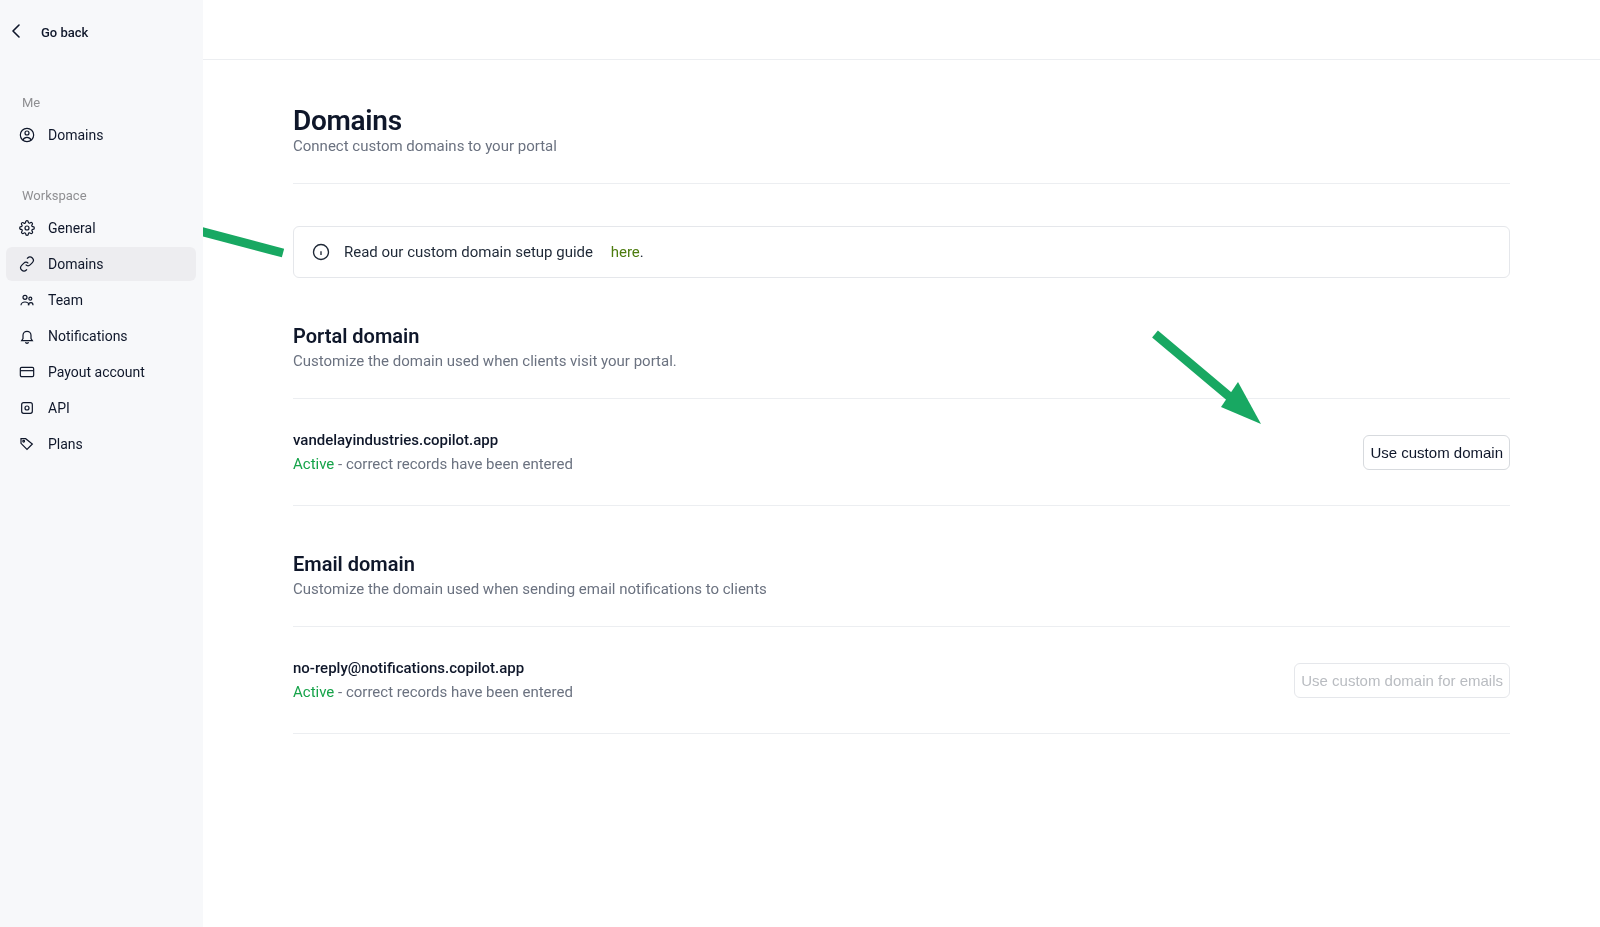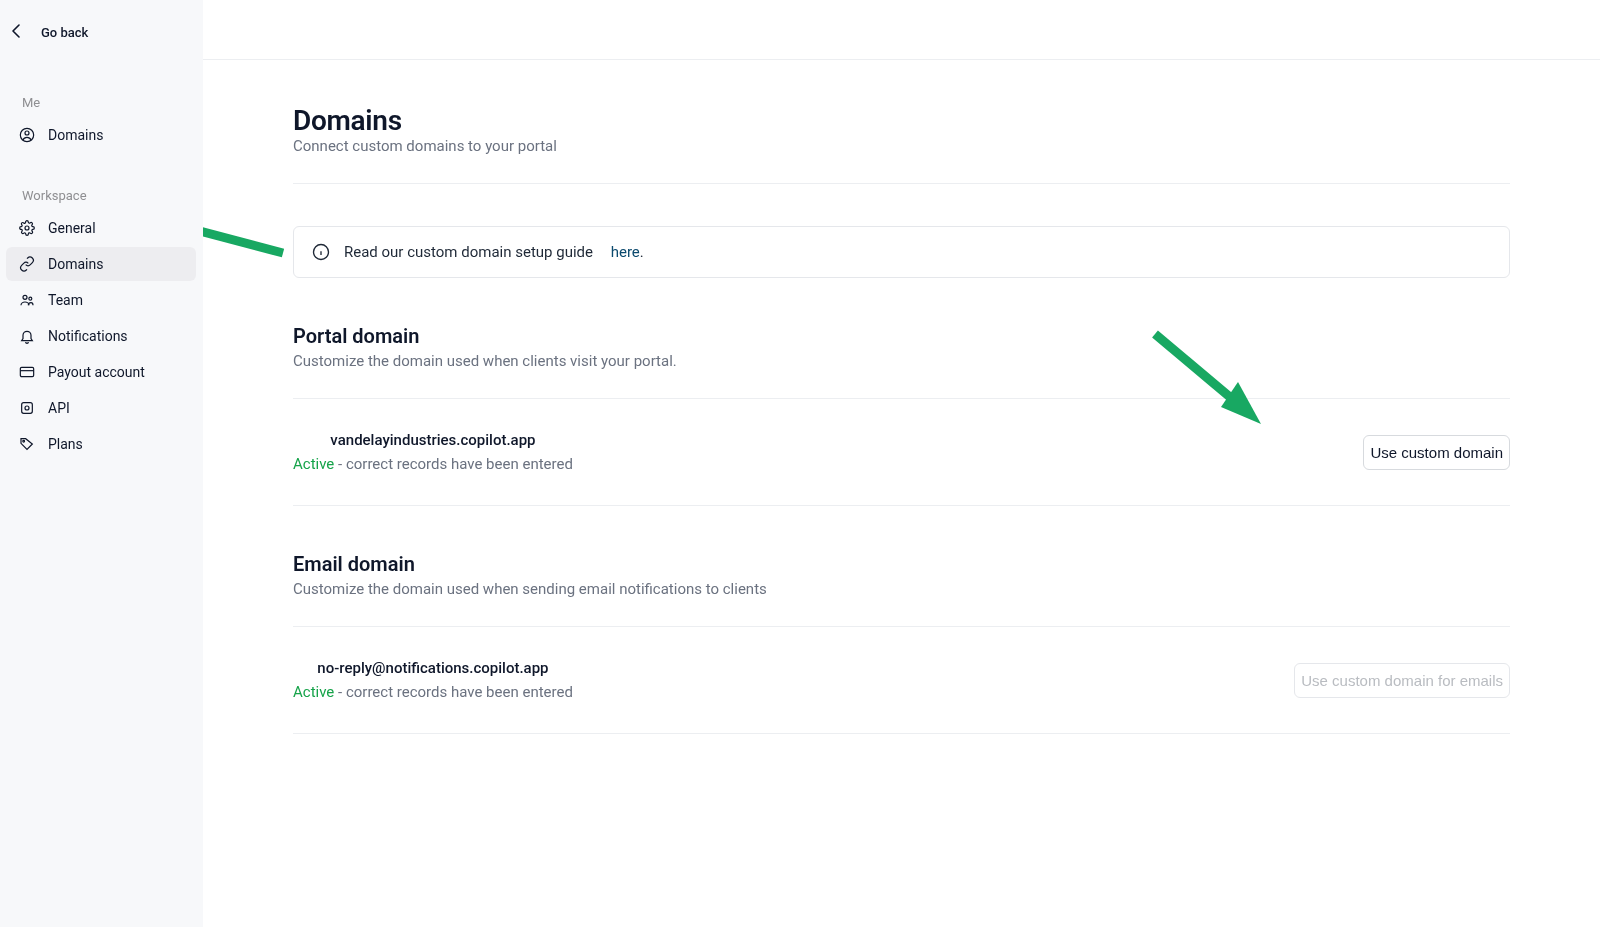--- a/index.html
+++ b/index.html
@@ -97,21 +97,21 @@
       padding: 16px 18px;
       margin-top: 42px;
       font-size: 15px;
       color: #1f2937;
     }
     .notice .icon {
       color: #1f2937;
       display: flex;
       align-items: center;
     }
-    .notice a { color: #0c4a6e; text-decoration: none; padding-left: 14px; }
+    .notice a { color: #4d7c0f; text-decoration: none; padding-left: 14px; }
     .section {
       margin-top: 46px;
     }
     .section h2 {
       font-size: 20px;
       font-weight: 600;
       color: #0f172a;
     }
     .section .desc {
       margin-top: 4px;
@@ -127,21 +127,20 @@
       display: flex;
       align-items: center;
       justify-content: space-between;
       padding: 32px 0;
       border-bottom: 1px solid #eceef1;
     }
     .row .left {
       display: flex;
       flex-direction: column;
       gap: 6px;
-      align-items: center;
     }
     .row .domain {
       font-size: 15px;
       font-weight: 500;
       color: #0f172a;
     }
     .row .status {
       font-size: 15px;
       color: #6b7280;
     }

